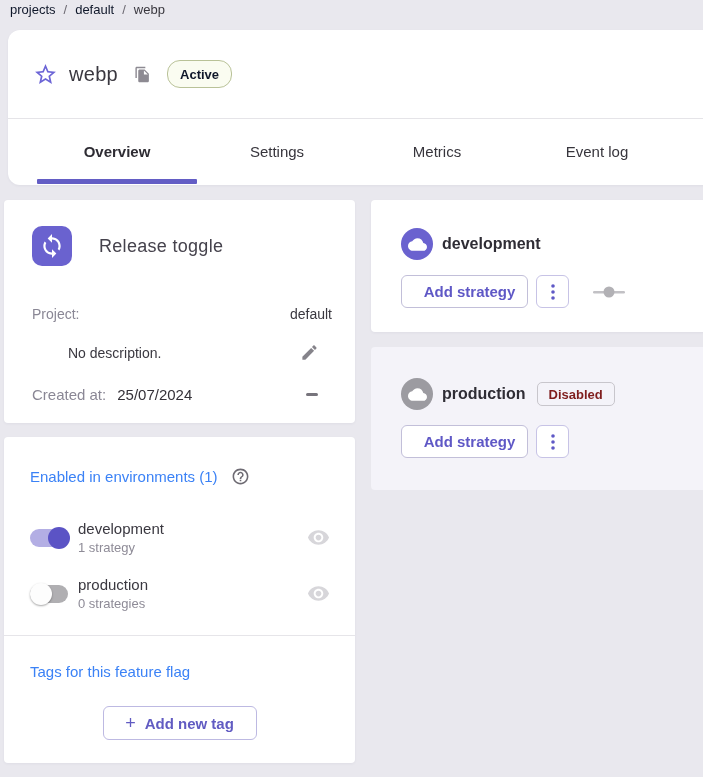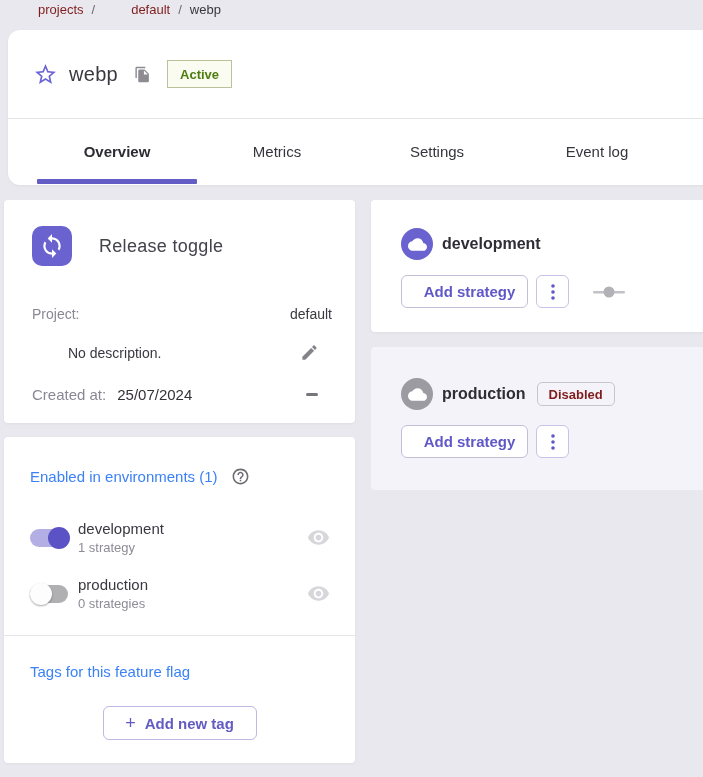--- a/index.html
+++ b/index.html
@@ -3,32 +3,32 @@
 <meta charset="utf-8">
 <style>
   html,body{margin:0;padding:0;}
   .page{
     position:relative;width:703px;height:777px;overflow:hidden;
     background:#e9e8ee;font-family:"Liberation Sans",sans-serif;
     -webkit-font-smoothing:antialiased;
   }
   
   .breadcrumb{position:absolute;top:2px;left:10px;font-size:13px;display:flex;gap:8px;align-items:center;}
-  .crumb-link{color:#7f1d1d;cursor:pointer;margin-left:28px;}
+  .crumb-link{color:#0f172a;cursor:pointer;}
   .crumb-sep{color:#6b6870;}
   .crumb-current{color:#39373e;}
   
   .header-card{position:absolute;left:8px;top:30px;width:732px;height:155px;background:#fff;border-radius:12px;box-shadow:0 1px 3px rgba(40,35,70,.05);}
   .title-row{height:89px;display:flex;align-items:center;padding-left:25px;border-bottom:1px solid #e5e4e8;box-sizing:border-box;}
   .icon-btn{display:inline-flex;align-items:center;justify-content:center;cursor:pointer;background:none;border:none;padding:0;}
   .star-btn svg{width:25px;height:25px;fill:#6c65d6;}
   .flag-title{font-size:20px;color:#3a3840;margin-left:11px;letter-spacing:.3px;}
   .copy-btn{margin-left:16px;}
   .copy-btn svg{width:17px;height:17px;fill:#8d8a92;}
-  .active-badge{margin-left:16px;height:26px;display:inline-flex;align-items:center;padding:0 12px;background:#fafcf1;border:1px solid #b9c298;border-radius:0;color:#4d7c0f;font-size:13px;font-weight:bold;}
+  .active-badge{margin-left:16px;height:26px;display:inline-flex;align-items:center;padding:0 12px;background:#fafcf1;border:1px solid #b9c298;border-radius:13px;color:#0f172a;font-size:13px;font-weight:bold;}
   .tabs-row{height:65px;display:flex;padding-left:29px;}
   .tab{width:160px;display:flex;align-items:center;justify-content:center;font-size:15px;color:#37353c;position:relative;cursor:pointer;}
   .tab.active{font-weight:bold;color:#2e2c33;}
   .tab-indicator{position:absolute;left:0;right:0;bottom:0;height:5px;background:#635dc5;border-radius:1px;display:none;}
   .tab.active .tab-indicator{display:block;}
   
   .card{position:absolute;background:#fff;border-radius:4px;box-shadow:0 1px 3px rgba(40,35,70,.05);box-sizing:border-box;}
   .card-type{left:4px;top:200px;width:351px;height:223px;padding:26px 23px 0 28px;}
   .type-header{display:flex;align-items:center;gap:27px;}
   .type-icon{width:40px;height:40px;border-radius:10px;background:#6a62cf;display:flex;align-items:center;justify-content:center;flex:none;}
@@ -110,25 +110,25 @@
           </svg>
       </span>
       <span class="active-badge">Active</span>
     </div>
     <div class="tabs-row">
       <div class="tab active">
         <span>Overview</span>
         <div class="tab-indicator"></div>
       </div>
       <div class="tab">
+        <span>Settings</span>
+
+      </div>
+      <div class="tab">
         <span>Metrics</span>
-
-      </div>
-      <div class="tab">
-        <span>Settings</span>
 
       </div>
       <div class="tab">
         <span>Event log</span>
 
       </div>
     </div>
   </div>
 
   <div class="card card-type">

